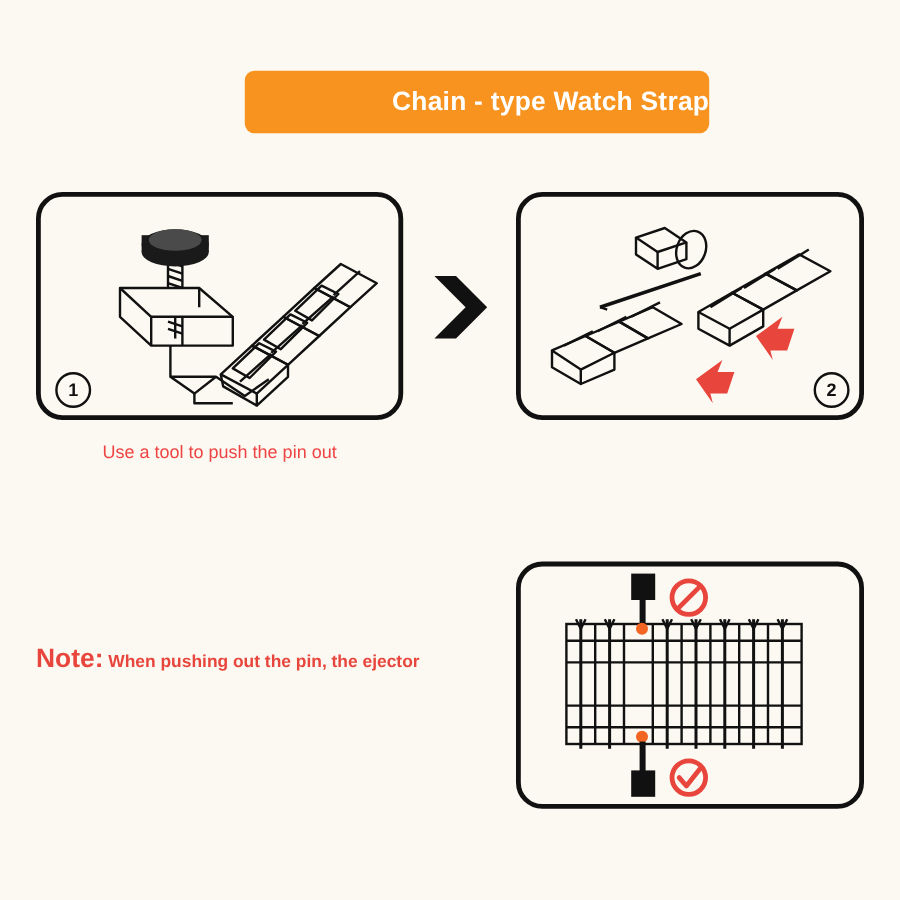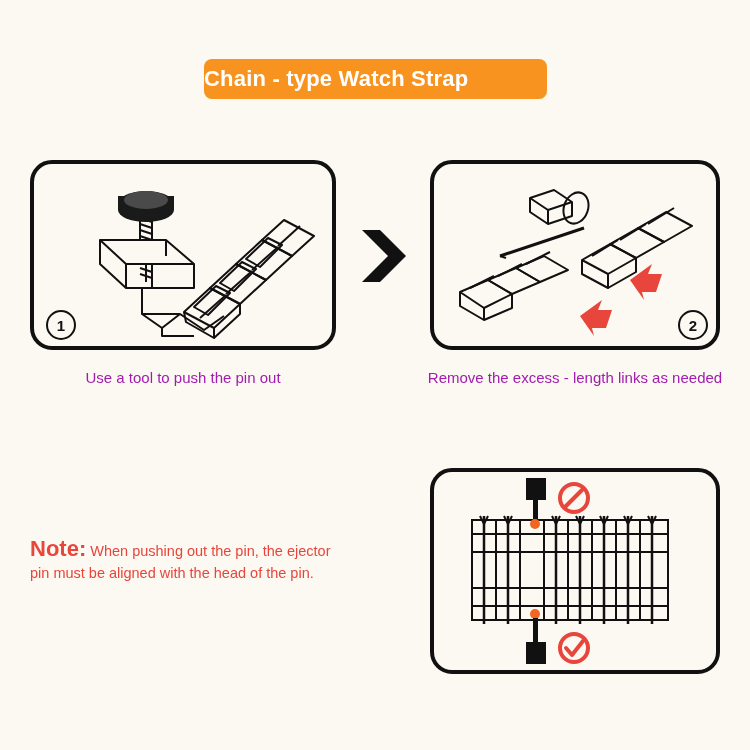--- a/index.html
+++ b/index.html
@@ -19,26 +19,27 @@
     width: 750px;
     height: 750px;
   }
 
   
   .title-banner {
     position: absolute;
     left: 204px;
     top: 59px;
     width: 343px;
-    height: 40px;
+    height: 52px;
     background: #f7931e;
     border-radius: 8px;
     display: flex;
     align-items: center;
-    justify-content: flex-start;
+    justify-content: flex-end;
+    padding-left: 44px;
   }
   .title-banner .title-text {
     color: #ffffff;
     font-size: 22px;
     font-weight: bold;
     letter-spacing: 0.2px;
     white-space: nowrap;
   }
 
   
@@ -68,21 +69,21 @@
     color: #111;
     background: #fbf9f1;
   }
   #badge1 { left: 46px;  top: 310px; }
   #badge2 { left: 678px; top: 310px; }
 
   .caption {
     position: absolute;
     text-align: center;
     font-size: 15px;
-    color: #a21caf;
+    color: #ef4444;
     line-height: 20px;
   }
   #caption1 { left: 30px; top: 368px; width: 306px; }
   #caption2 { left: 424px; top: 368px; width: 302px; }
 
   
   .chevron {
     position: absolute;
     left: 358px;
     top: 228px;
@@ -99,20 +100,21 @@
     color: #e8453c;
     font-size: 14.5px;
     line-height: 22px;
   }
   .note .note-label {
     font-size: 22px;
     font-weight: bold;
   }
   .note .note-body {
     font-size: 14.5px;
+    font-weight: bold;
   }
 
   svg { display: block; }
 </style>
 </head>
 <body>
 
 <div class="page">
 
   <div class="title-banner">
@@ -213,26 +215,25 @@
 
       <g>
         <polygon points="196,116 218,100 214,110 228,110 222,128 208,128 210,136" fill="#e8453c"></polygon>
       </g>
       <g>
         <polygon points="146,152 168,136 164,146 178,146 172,164 158,164 160,172" fill="#e8453c"></polygon>
       </g>
     </svg>
   </div>
   <div class="step-badge" id="badge2">2</div>
-  <div class="caption" id="caption2">Remove the excess - length links as needed</div>
 
   <div class="note">
     <span class="note-label">Note:</span>
     <span class="note-body">When pushing out the pin, the ejector</span><br>
-    <span class="note-body">pin must be aligned with the head of the pin.</span><br>
+    <br>
   </div>
 
   <div class="panel" id="panel3">
     <svg width="282" height="198" viewBox="0 0 282 198">
       <g fill="none" stroke="#111" stroke-width="2">
 
         <rect x="38" y="48" width="196" height="100"></rect>
         <path d="M38 62 L234 62"></path>
         <path d="M38 134 L234 134"></path>
         <path d="M38 80 L234 80"></path>

